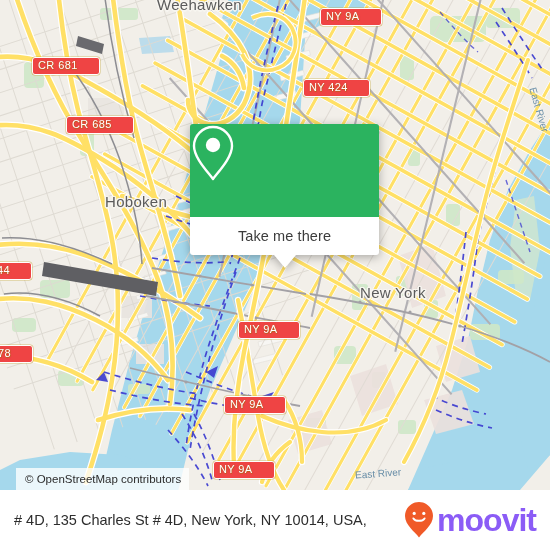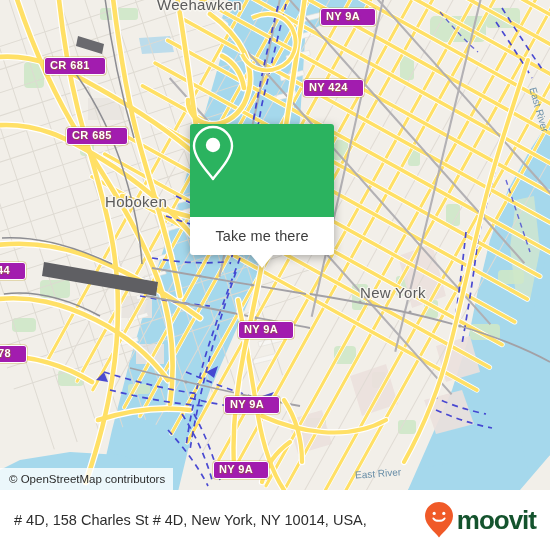--- a/index.html
+++ b/index.html
@@ -46,54 +46,54 @@
     pointer-events: none;
   }
   .water-label.vert {
     transform: rotate(74deg);
     transform-origin: left top;
   }
 
   
   .shield {
     position: absolute;
-    background: #a21caf;
+    background: #ef4444;
     border: 1.5px solid #ffffff;
     border-radius: 3px;
     color: #ffffff;
     font-size: 11px;
-    font-weight: bold;
+    font-weight: normal;
     letter-spacing: 0.4px;
-    padding: 1px 15px 2px 5px;
+    padding: 1px 21px 2px 5px;
     line-height: 13px;
     white-space: nowrap;
     text-shadow: 0 0 2px rgba(140,110,0,.55), 0.5px 0.5px 0 rgba(150,120,0,.45);
     box-shadow: 0 0 0 0.5px rgba(190,160,40,.6);
     pointer-events: none;
   }
 
   
   .attribution {
     position: absolute;
-    left: 0; bottom: 0;
+    left: 16px; bottom: 0;
     height: 22px;
     display: flex;
     align-items: center;
     padding: 0 8px 0 9px;
     background: rgba(255,255,255,0.78);
     color: #2c2c2c;
     font-size: 11.5px;
     white-space: nowrap;
   }
 
   
   .popup {
     position: absolute;
     left: 190px; top: 124px;
-    width: 144px;
+    width: 189px;
     border-radius: 3px;
     overflow: visible;
     filter: drop-shadow(0 2px 5px rgba(0,0,0,0.30));
   }
   .popup-top {
     height: 93px;
     background: #2bb35f;
     border-radius: 3px 3px 0 0;
     display: flex; align-items: center; justify-content: center;
   }
@@ -137,22 +137,22 @@
     line-height: 20px;
     max-width: 400px;
   }
   .brand {
     display: flex;
     align-items: center;
     gap: 3px;
     flex-shrink: 0;
   }
   .brand-word {
-    color: #14532d;
-    font-size: 26px;
+    color: #8b5cf6;
+    font-size: 32px;
     font-weight: bold;
     letter-spacing: -1px;
     line-height: 30px;
   }
 </style>
 </head>
 <body>
 
 <div id="app">
 
@@ -450,22 +450,22 @@
       </g>
     </svg>
 
     <div class="place-label" style="left:157px; top:-4px;">Weehawken</div>
     <div class="place-label" style="left:105px; top:193px;">Hoboken</div>
     <div class="place-label" style="left:360px; top:284px;">New York</div>
 
     <div class="water-label" style="left:355px; top:468px; transform:rotate(-4deg);">East River</div>
     <div class="water-label vert" style="left:538px; top:86px;">East River</div>
 
-    <div class="shield" style="left:32px; top:57px;margin-left:12px;">CR 681</div>
-    <div class="shield" style="left:66px; top:127px;">CR 685</div>
+    <div class="shield" style="left:32px; top:57px;">CR 681</div>
+    <div class="shield" style="left:66px; top:116px;">CR 685</div>
     <div class="shield" style="left:-9px; top:262px;">44</div>
     <div class="shield" style="left:-8px; top:345px;">78</div>
     <div class="shield" style="left:320px; top:8px;">NY 9A</div>
     <div class="shield" style="left:303px; top:79px;">NY 424</div>
     <div class="shield" style="left:238px; top:321px;">NY 9A</div>
     <div class="shield" style="left:224px; top:396px;">NY 9A</div>
     <div class="shield" style="left:213px; top:461px;">NY 9A</div>
 
     <div class="popup">
       <div class="popup-top">
@@ -480,21 +480,21 @@
       </div>
     </div>
 
     <div class="attribution">
       <span>© OpenStreetMap contributors</span>
     </div>
   </div>
 
   <div class="footer">
     <div class="footer-text">
-      <div># 4D, 158 Charles St # 4D, New York, NY 10014, USA,</div>
+      <div># 4D, 135 Charles St # 4D, New York, NY 10014, USA,</div>
     </div>
     <div class="brand">
       <svg width="30" height="38" viewBox="0 0 30 38">
         <path d="M15 1 C7.3 1 1 7.3 1 15 C1 24 11 31 15 36.5 C19 31 29 24 29 15 C29 7.3 22.7 1 15 1 Z" fill="#f05a28"></path>
         <circle cx="10.2" cy="12.4" r="1.6" fill="#ffffff"></circle>
         <circle cx="19.8" cy="12.4" r="1.6" fill="#ffffff"></circle>
         <path d="M9.4 17.4 C11.4 20.6 18.6 20.6 20.6 17.4" fill="none" stroke="#ffffff" stroke-width="1.9" stroke-linecap="round"></path>
       </svg>
       <span class="brand-word">moovit</span>
     </div>

